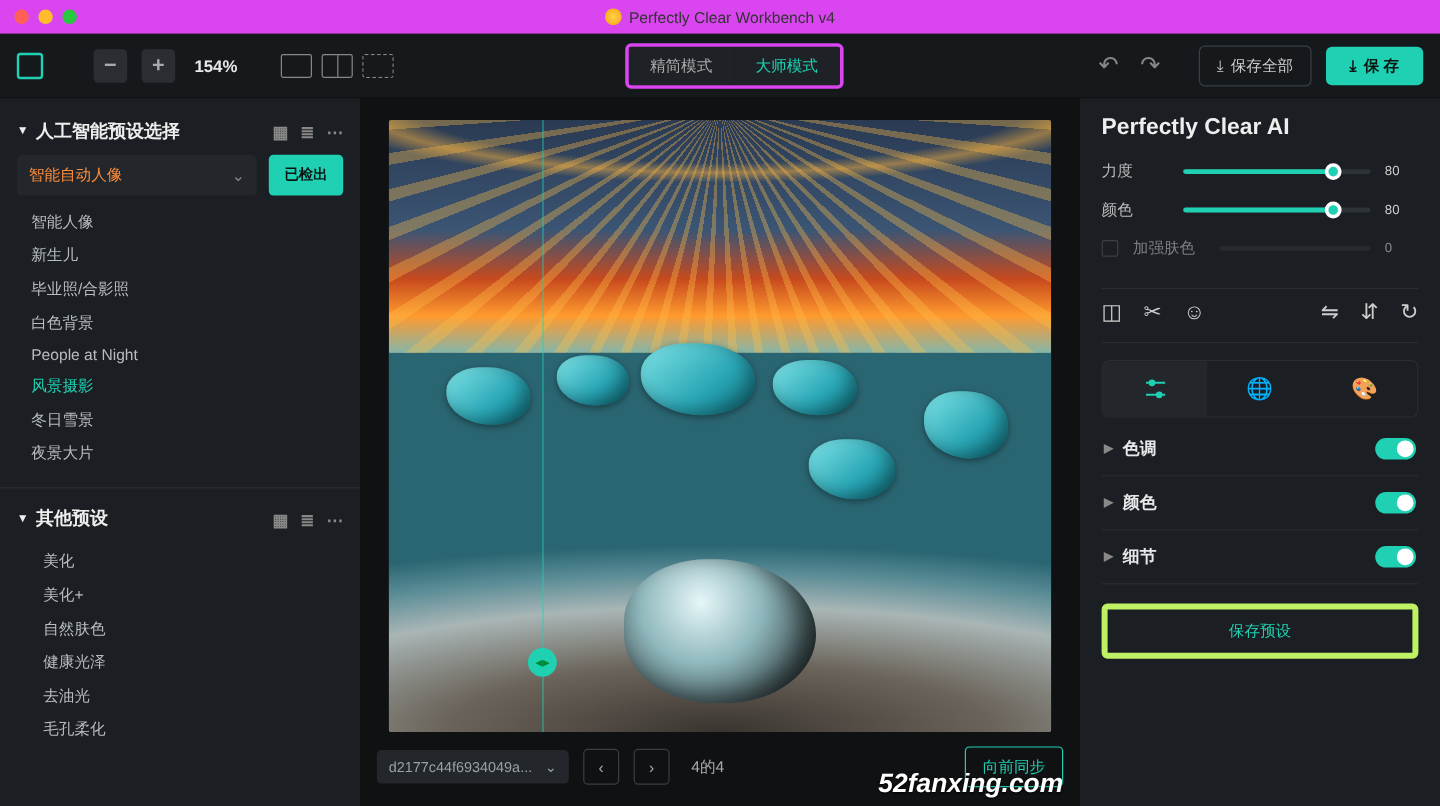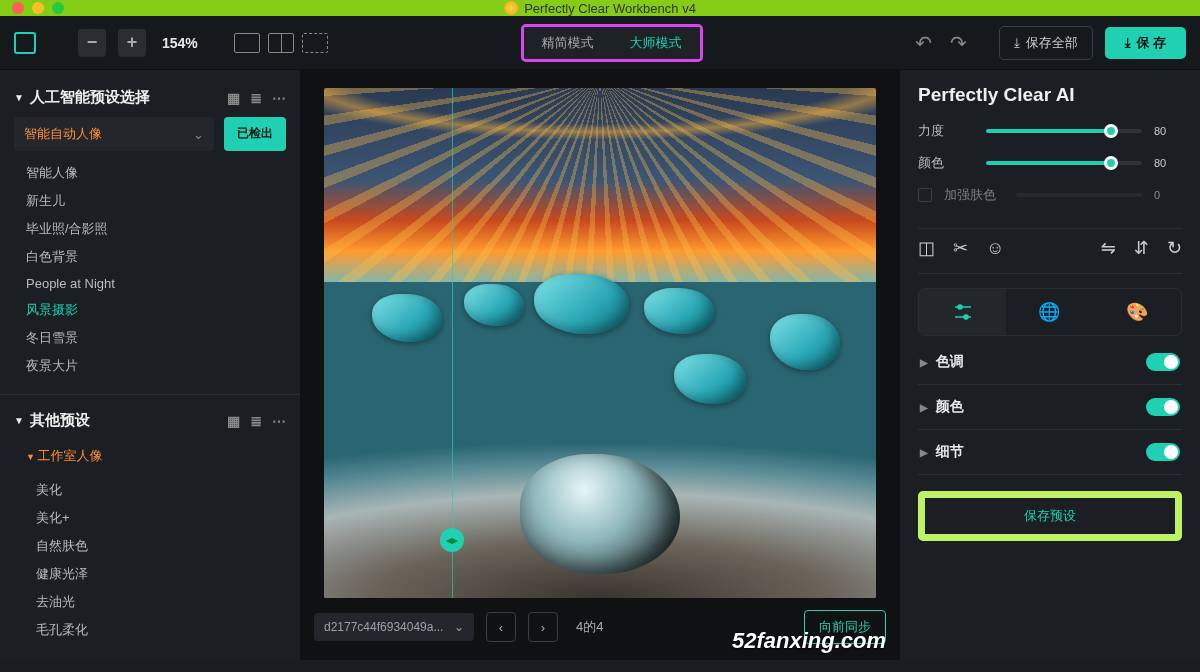--- a/index.html
+++ b/index.html
@@ -1,19 +1,19 @@
 <!DOCTYPE html>
 <html><head>
 <meta charset="utf-8">
 <style>
   * { box-sizing: border-box; margin: 0; padding: 0; font-family: -apple-system, "PingFang SC", "Microsoft YaHei", sans-serif; }
   body { width: 1200px; height: 672px; background: #1a1d21; color: #c8ccd0; overflow: hidden; font-size: 13px; }
   
   
-  .titlebar { height: 16px; background: #84cc16; display: flex; align-items: center; position: relative; }
+  .titlebar { height: 28px; background: #d946ef; display: flex; align-items: center; position: relative; }
   .traffic { display: flex; gap: 8px; padding-left: 12px; }
   .dot { width: 12px; height: 12px; border-radius: 50%; }
   .dot.r { background: #ff5f56; }
   .dot.y { background: #ffbd2e; }
   .dot.g { background: #27c93f; }
   .wintitle { position: absolute; left: 50%; transform: translateX(-50%); font-size: 13px; color: #333; display:flex; align-items:center; gap:6px;}
   .sun { width:14px; height:14px; border-radius:50%; background: radial-gradient(circle,#ffd24a,#f2a30a);}
   
   
   .toolbar { height: 54px; background: #16191c; display: flex; align-items: center; padding: 0 14px; gap: 12px; border-bottom:1px solid #0e1012;}
@@ -96,21 +96,21 @@
   .iconbar { display:flex; align-items:center; gap:18px; padding:8px 0 14px 0; color:#ccc; border-top:1px solid #2a2e33; border-bottom:1px solid #2a2e33; margin:10px 0 0 0;}
   .iconbar .gap{flex:1;}
   .iconbar span{font-size:18px;}
   .tabbar { display:flex; border:1px solid #2a2e33; border-radius:6px; overflow:hidden; margin:14px 0 4px 0;}
   .tab{ flex:1; padding:12px 0; display:flex; align-items:center; justify-content:center; color:#888; font-size:18px;}
   .tab.active{ background:#23272b; color:#1fd1b2;}
   .accrow{ display:flex; align-items:center; padding:13px 2px; border-bottom:1px solid #2a2e33; color:#e6e8ea; font-size:14px; font-weight:600;}
   .accrow .tri2{font-size:10px; color:#888; margin-right:8px;}
   .toggle{ margin-left:auto; width:34px; height:18px; border-radius:10px; background:#1fd1b2; position:relative;}
   .toggle:after{content:"";position:absolute; right:2px; top:2px; width:14px; height:14px; background:#fff; border-radius:50%;}
-  .savepreset{ margin-top:16px; border:7px solid #bef264; color:#1fd1b2; border-radius:5px; padding:9px 0; text-align:center; font-size:13px;}
+  .savepreset{ margin-top:16px; border:5px solid #bef264; color:#1fd1b2; border-radius:5px; padding:9px 0; text-align:center; font-size:13px;}
   
   .watermark{ position:absolute; right:14px; bottom:6px; color:#fff; font-size:22px; font-weight:800; font-style:italic; text-shadow:0 1px 2px #000;}
 </style>
 </head>
 <body>
 
 <div class="titlebar">
   <div class="traffic">
     <div class="dot r"></div>
     <div class="dot y"></div>
@@ -185,23 +185,20 @@
     <div class="divider"></div>
     <div class="sec-head">
       <span class="tri">▼</span>
       <span>其他预设</span>
       <div class="sec-icons">
         <span>▦</span>
         <span>≣</span>
         <span>⋯</span>
       </div>
     </div>
-    <ul class="plist">
-      <li class="orange"><span class="tri" style="font-size:9px;color:#ff8c3a">▼ </span><span>工作室人像</span></li>
-    </ul>
     <ul class="plist sub">
       <li>美化</li>
       <li>美化+</li>
       <li>自然肤色</li>
       <li>健康光泽</li>
       <li>去油光</li>
       <li>毛孔柔化</li>
 
     </ul>
   </div>

